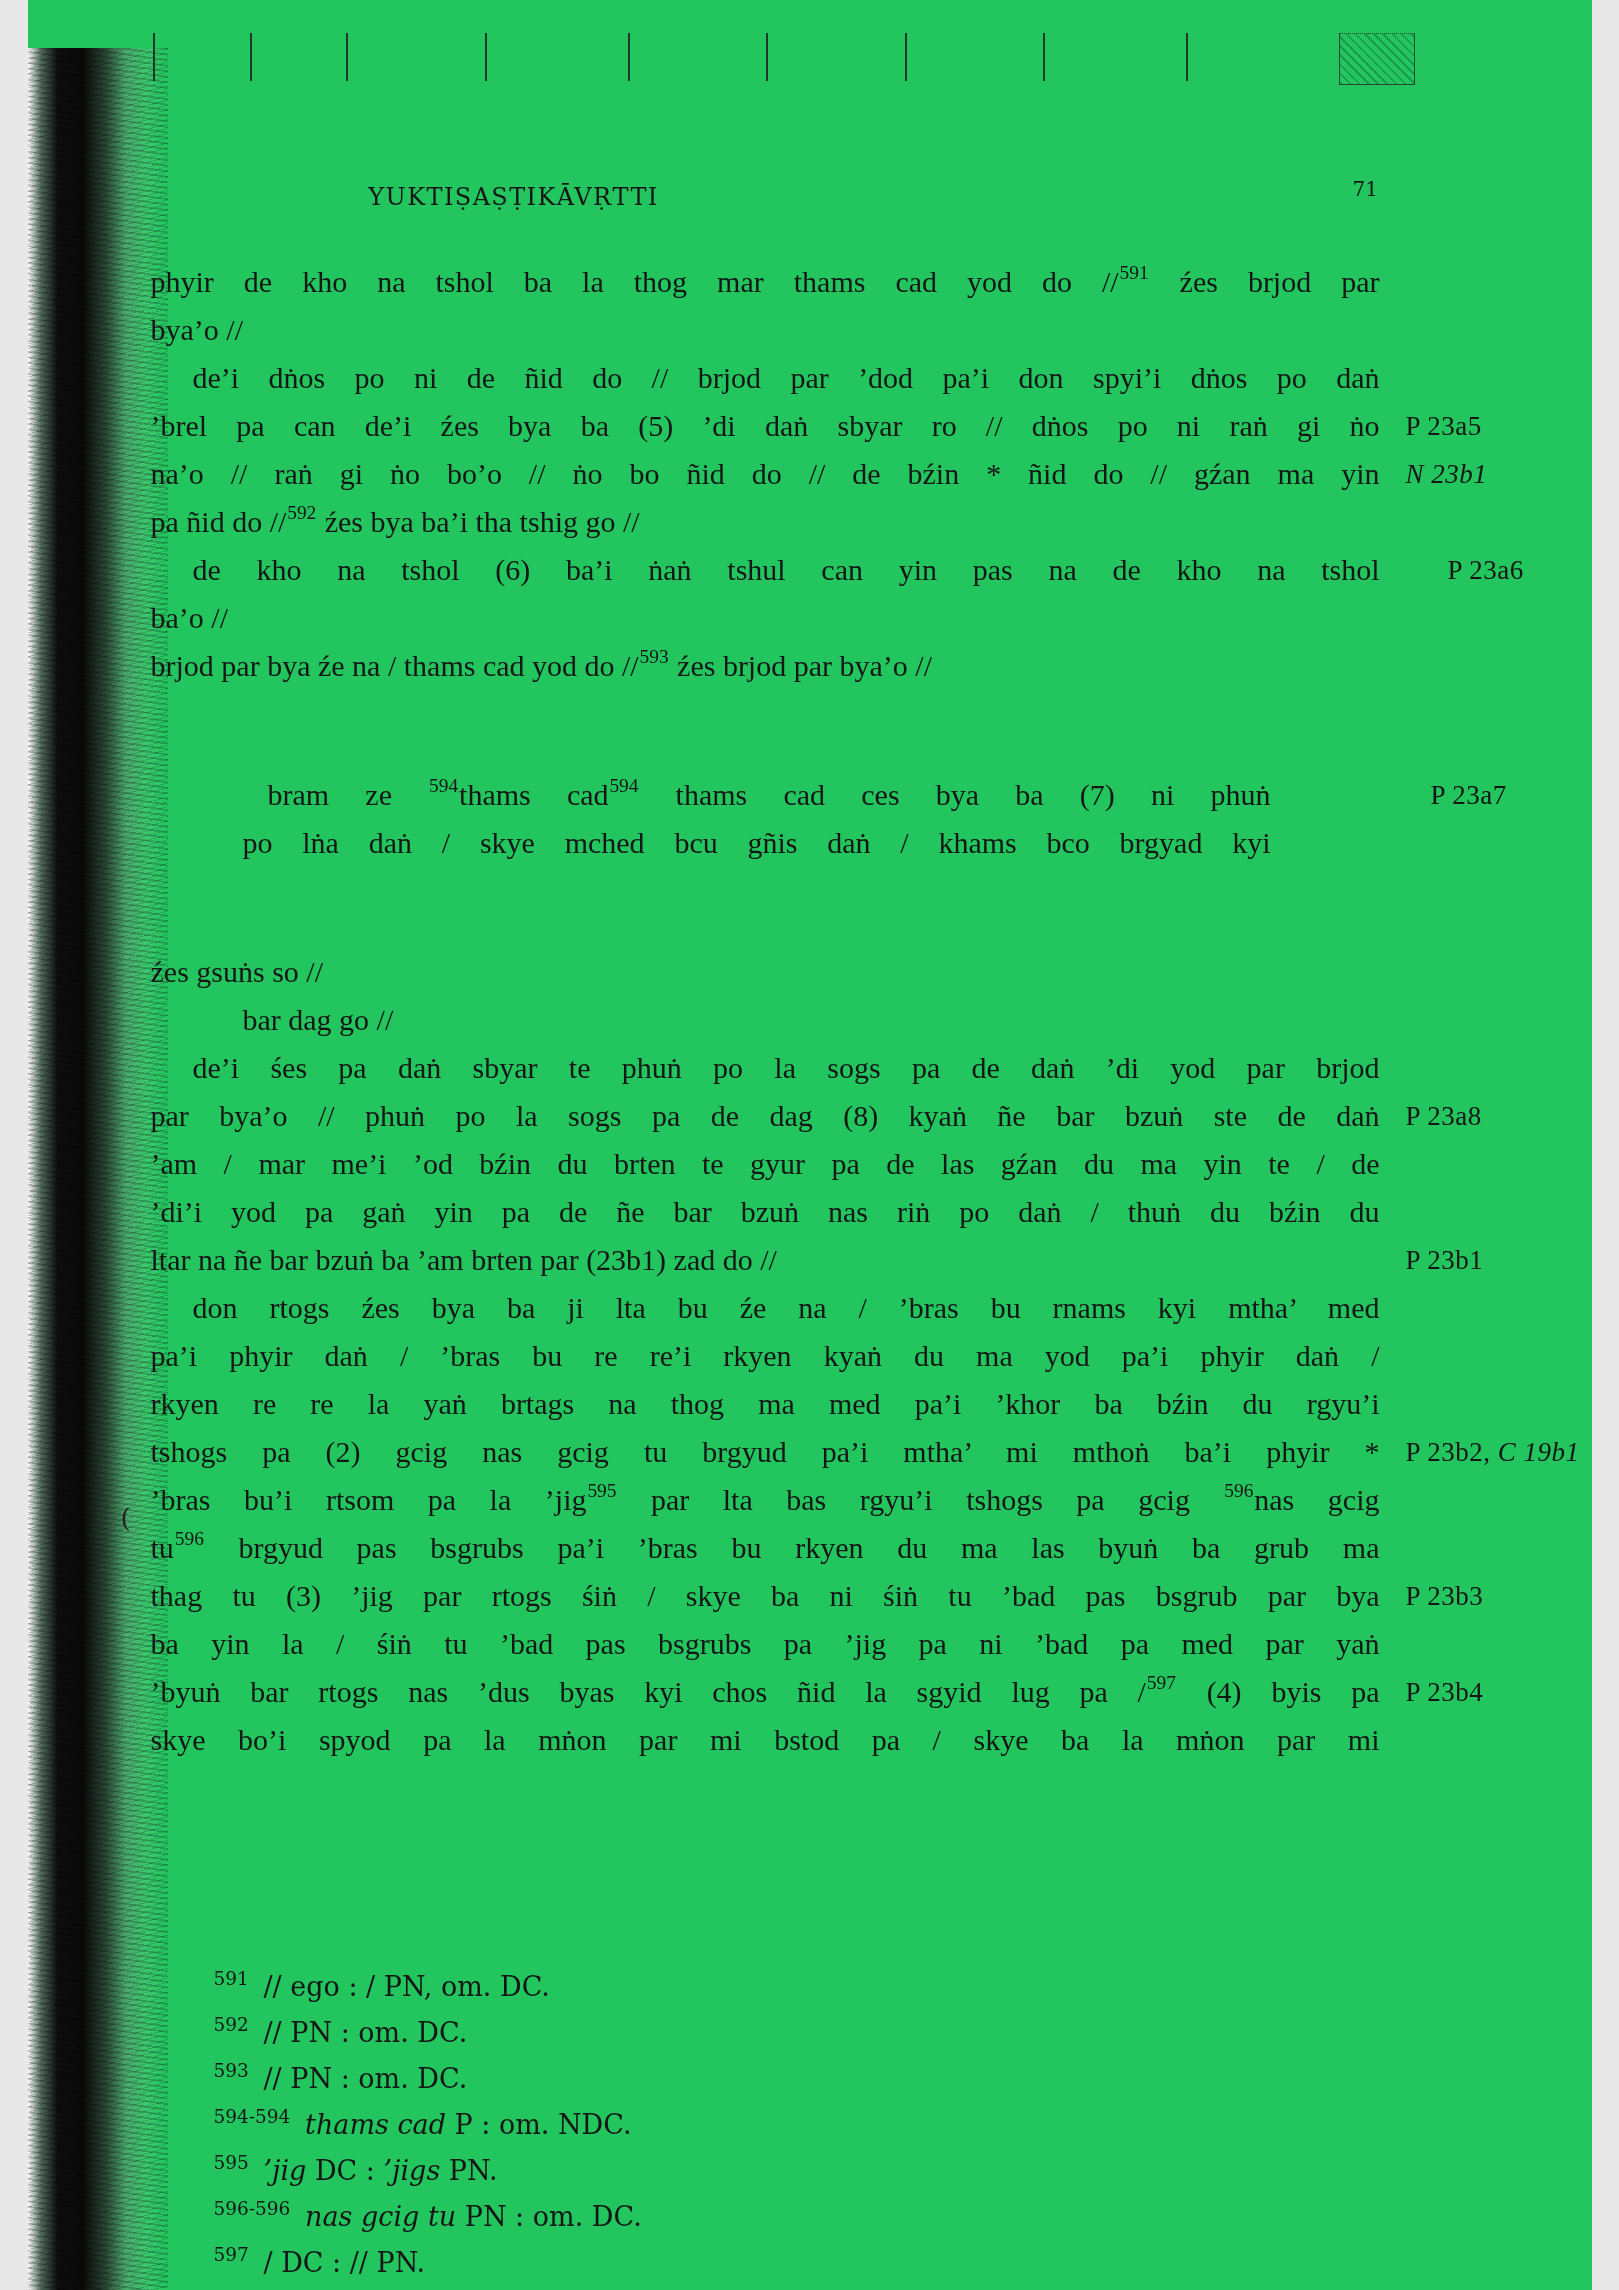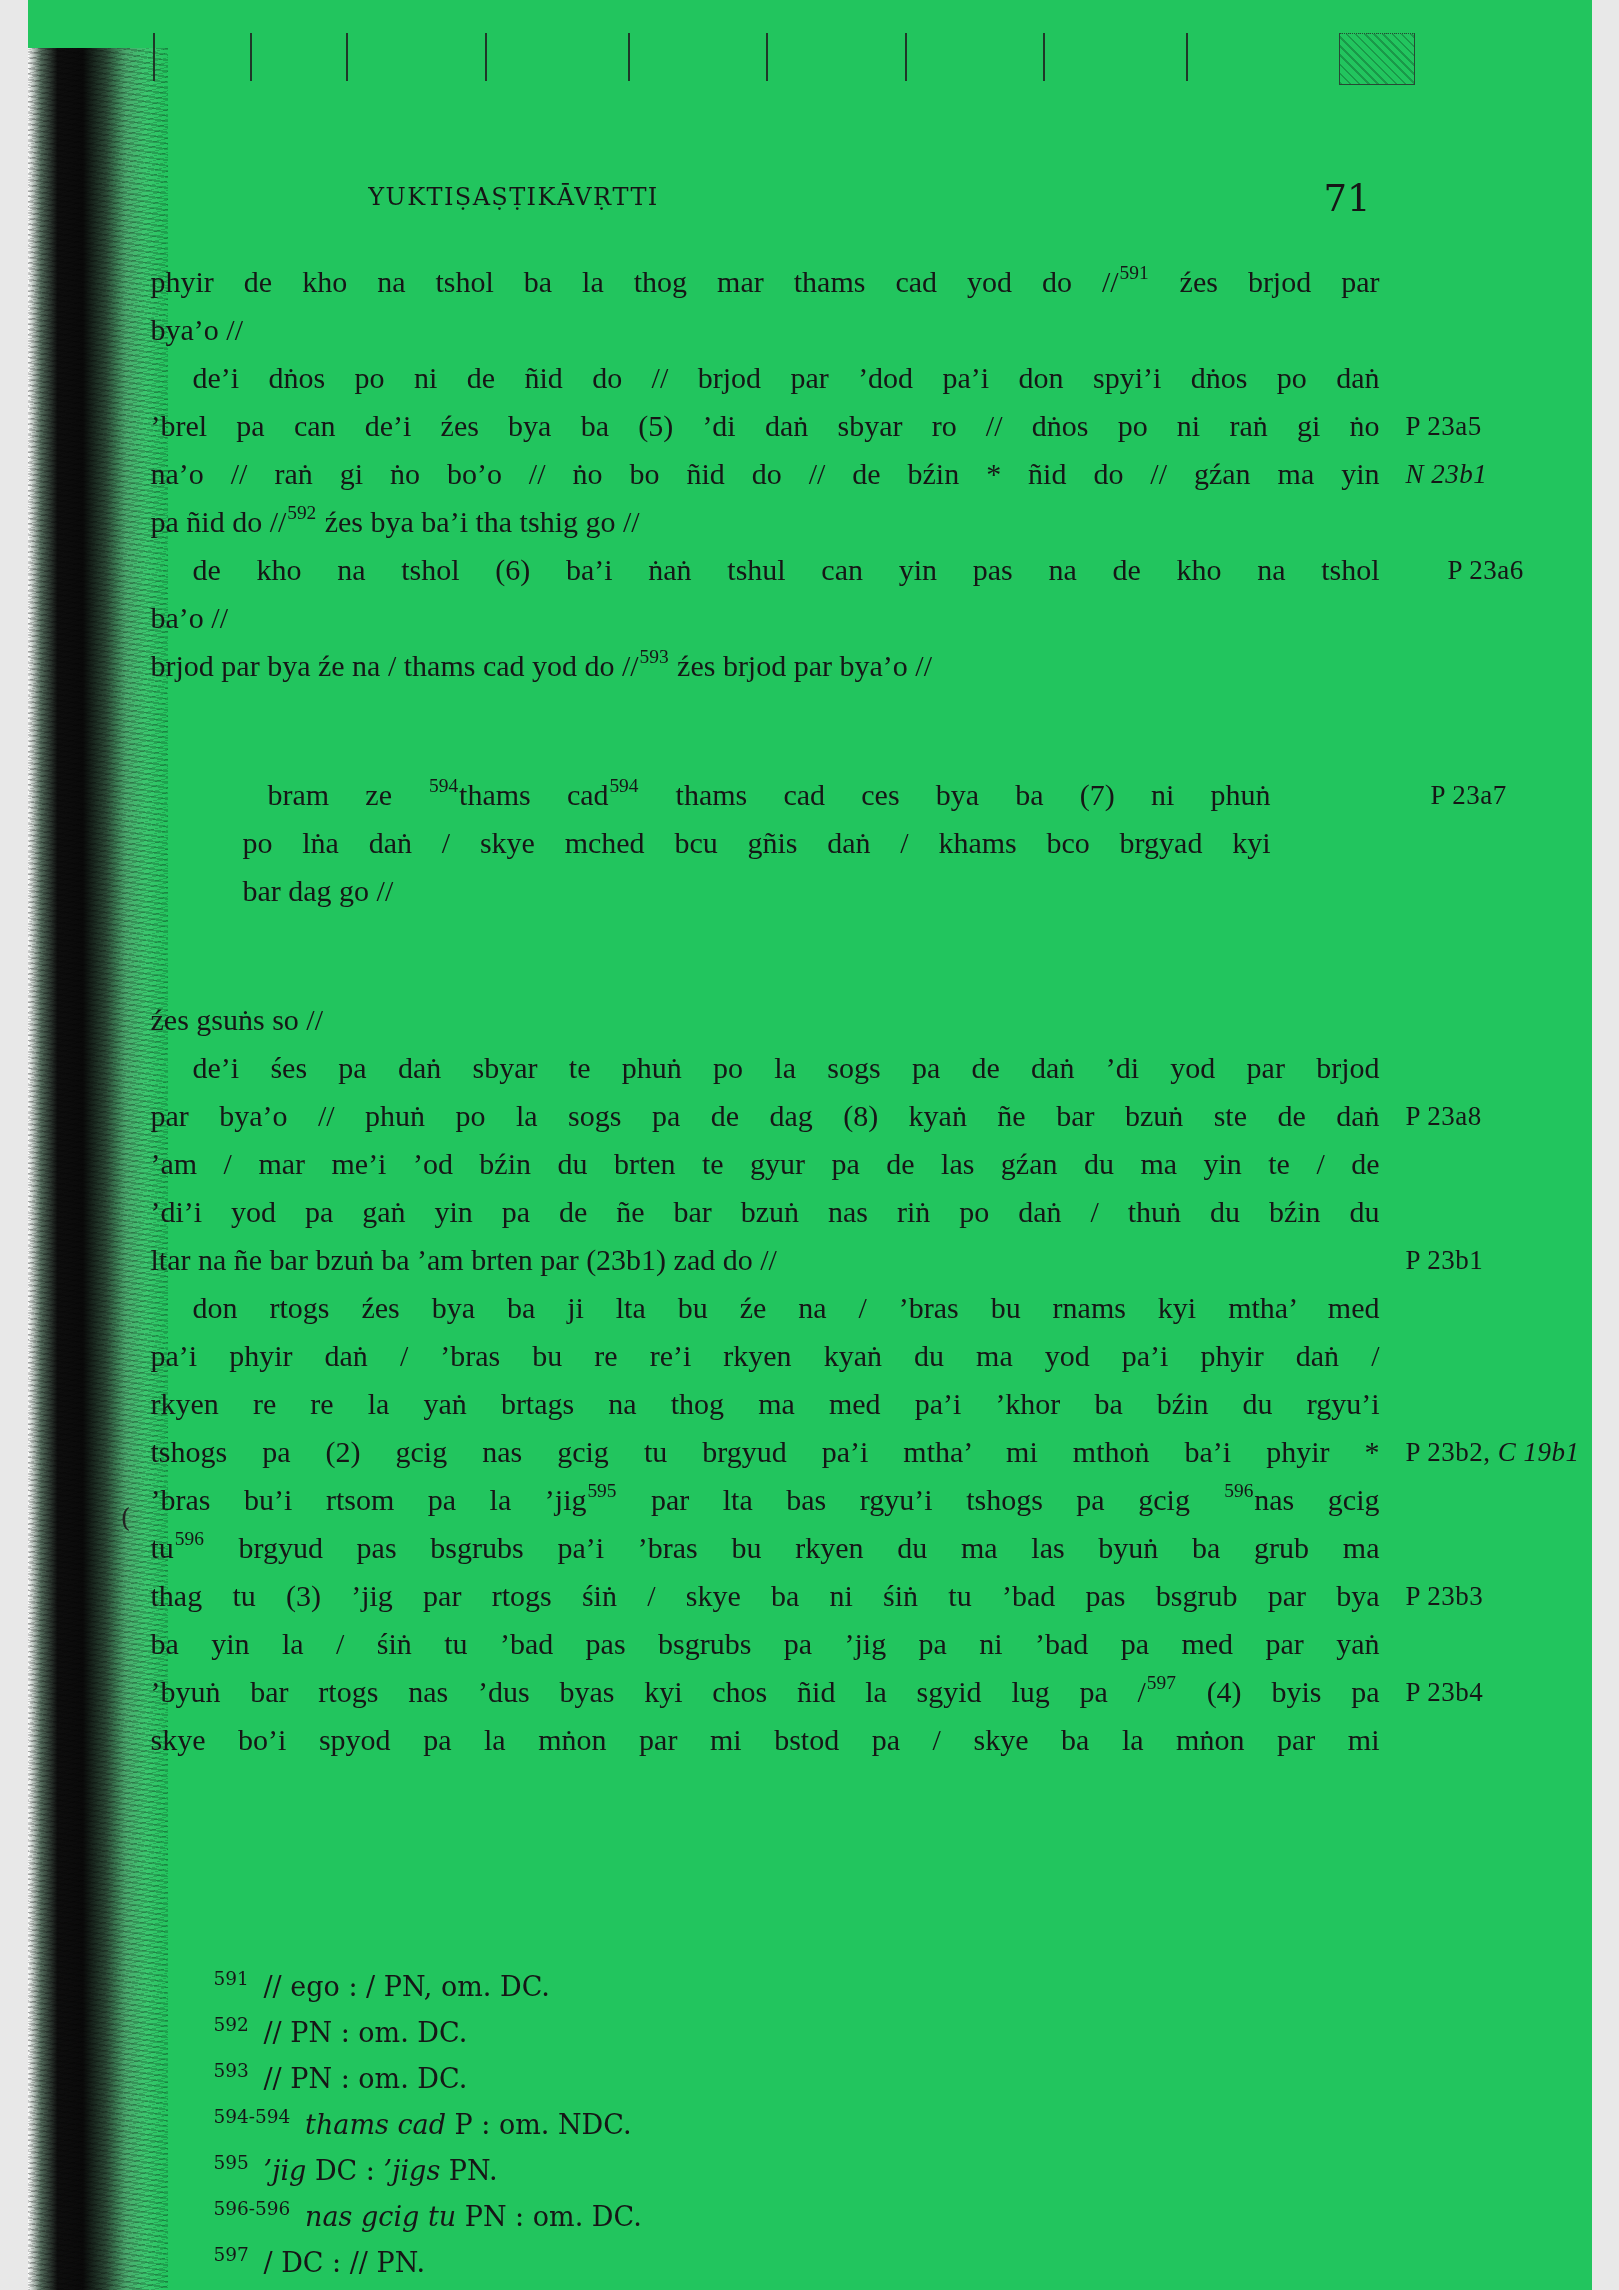--- a/index.html
+++ b/index.html
@@ -36,21 +36,21 @@
   .tick.boxed{
     width:74px;height:50px;
     border:1.8px solid #2a2a2a;border-style:dotted solid solid solid;
     background:repeating-linear-gradient(45deg, rgba(0,0,0,.28) 0 1.8px, transparent 1.8px 6.5px);
     opacity:.8;
   }
   .running-head{
     position:absolute;left:486px;top:183px;transform:translateX(-50%);
     font-size:24px;letter-spacing:1.4px;white-space:nowrap;
   }
-  .page-num{position:absolute;left:1296px;top:177px;font-size:37px;}
+  .page-num{position:absolute;left:1325px;top:177px;font-size:20px;}
 
   #body-lines{position:absolute;left:123px;top:258px;width:1229px;font-family:Liberation Serif, serif;}
   .line{
     position:relative;width:1229px;box-sizing:border-box;
     height:48px;line-height:48px;font-size:30px;
     text-align:justify;white-space:normal;
   }
   .line.just{text-align-last:justify;}
   .line.ind{text-indent:42px;}
   .line.q{padding-left:92px;padding-right:109px;}
@@ -99,22 +99,22 @@
       <div class="line"><span>bya’o //</span></div>
       <div class="line just ind"><span>de’i dṅos po ni de ñid do // brjod par ’dod pa’i don spyi’i dṅos po daṅ</span></div>
       <div class="line just"><span>’brel pa can de’i źes bya ba (5) ’di daṅ sbyar ro // dṅos po ni raṅ gi ṅo</span><span class="note">P 23a5</span></div>
       <div class="line just"><span>na’o // raṅ gi ṅo bo’o // ṅo bo ñid do // de bźin * ñid do // gźan ma yin</span><span class="note"><i>N 23b1</i></span></div>
       <div class="line"><span>pa ñid do //<span class="sup">592</span> źes bya ba’i tha tshig go //</span></div>
       <div class="line just ind"><span>de kho na tshol (6) ba’i ṅaṅ tshul can yin pas na de kho na tshol</span><span class="note">P 23a6</span></div>
       <div class="line"><span>ba’o //</span></div>
       <div class="line"><span>brjod par bya źe na / thams cad yod do //<span class="sup">593</span> źes brjod par bya’o //</span></div>
       <div class="line just q qf sp"><span>bram ze <span class="sup">594</span>thams cad<span class="sup">594</span> thams cad ces bya ba (7) ni phuṅ</span><span class="note">P 23a7</span></div>
       <div class="line just q"><span>po lṅa daṅ / skye mched bcu gñis daṅ / khams bco brgyad kyi</span></div>
+      <div class="line sp"><span>źes gsuṅs so //</span></div>
       <div class="line q"><span>bar dag go //</span></div>
-      <div class="line sp"><span>źes gsuṅs so //</span></div>
       <div class="line just ind"><span>de’i śes pa daṅ sbyar te phuṅ po la sogs pa de daṅ ’di yod par brjod</span></div>
       <div class="line just"><span>par bya’o // phuṅ po la sogs pa de dag (8) kyaṅ ñe bar bzuṅ ste de daṅ</span><span class="note">P 23a8</span></div>
       <div class="line just"><span>’am / mar me’i ’od bźin du brten te gyur pa de las gźan du ma yin te / de</span></div>
       <div class="line just"><span>’di’i yod pa gaṅ yin pa de ñe bar bzuṅ nas riṅ po daṅ / thuṅ du bźin du</span></div>
       <div class="line"><span>ltar na ñe bar bzuṅ ba ’am brten par (23b1) zad do //</span><span class="note">P 23b1</span></div>
       <div class="line just ind"><span>don rtogs źes bya ba ji lta bu źe na / ’bras bu rnams kyi mtha’ med</span></div>
       <div class="line just"><span>pa’i phyir daṅ / ’bras bu re re’i rkyen kyaṅ du ma yod pa’i phyir daṅ /</span></div>
       <div class="line just"><span>rkyen re re la yaṅ brtags na thog ma med pa’i ’khor ba bźin du rgyu’i</span></div>
       <div class="line just"><span>tshogs pa (2) gcig nas gcig tu brgyud pa’i mtha’ mi mthoṅ ba’i phyir *</span><span class="note">P 23b2, <i>C 19b1</i></span></div>
       <div class="line just"><span>’bras bu’i rtsom pa la ’jig<span class="sup">595</span> par lta bas rgyu’i tshogs pa gcig <span class="sup">596</span>nas gcig</span></div>

